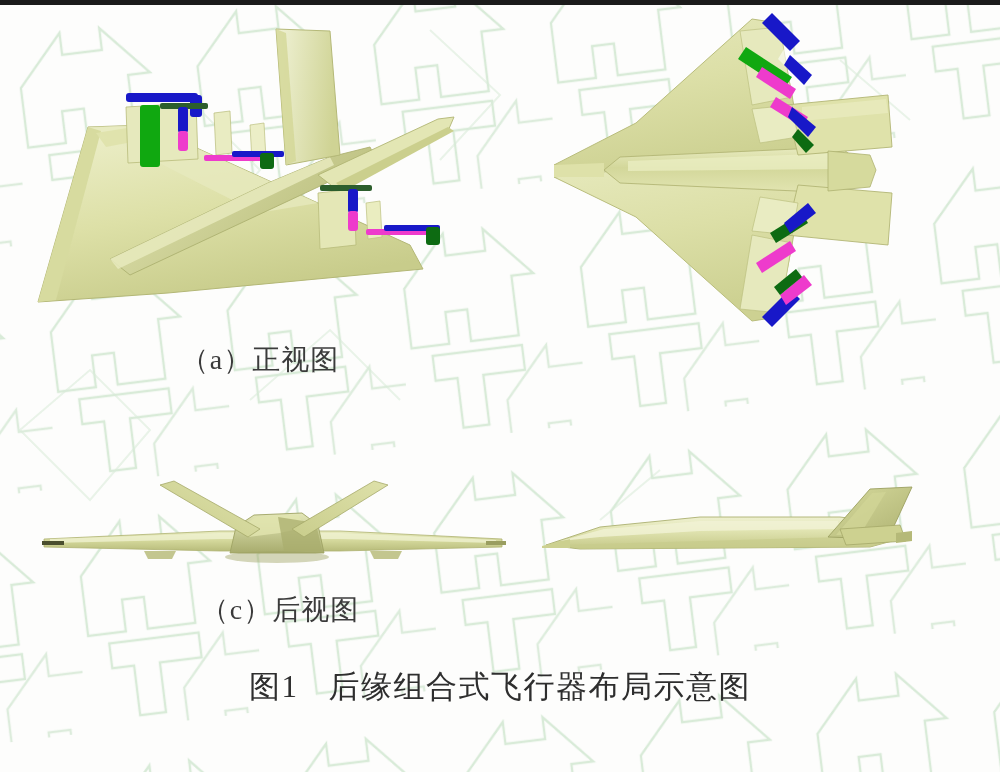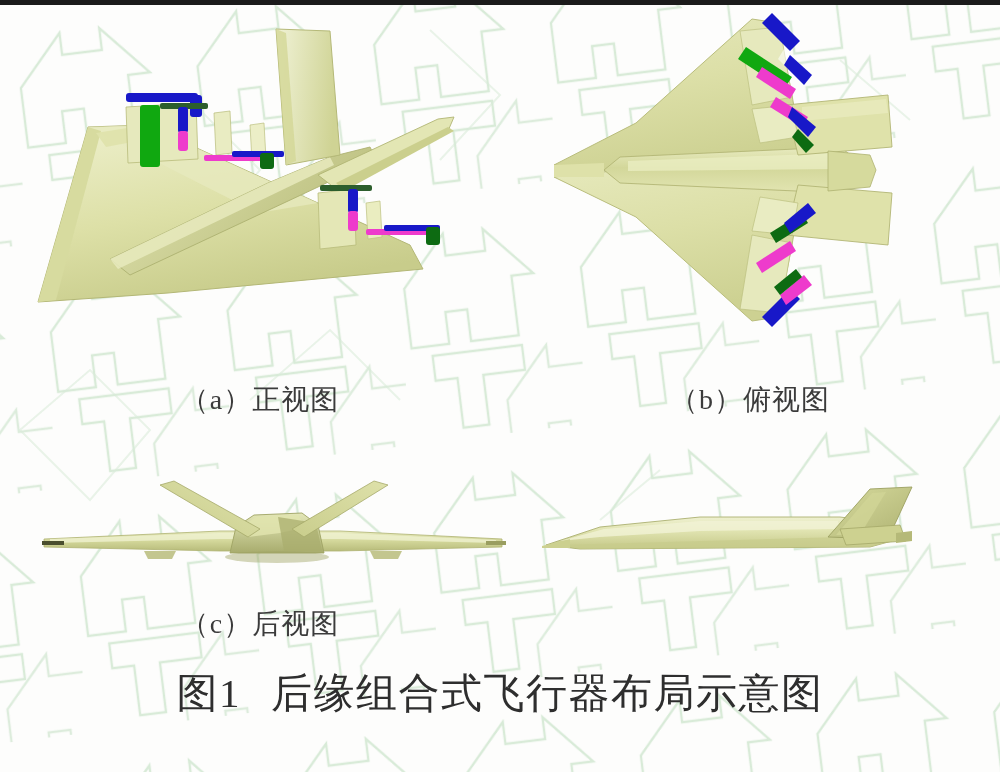--- a/index.html
+++ b/index.html
@@ -26,32 +26,31 @@
 
   #panel-a{left:18px;  top:2px;   width:460px;height:325px;}
   #panel-b{left:540px; top:0px;   width:420px;height:330px;}
   #panel-c{left:40px;  top:452px; width:470px;height:120px;}
   #panel-d{left:540px; top:462px; width:420px;height:110px;}
 
   .panel-caption{
     position:absolute;text-align:center;
     color:#3b3b3b;font-size:28px;letter-spacing:1px;
     white-space:nowrap;
-    margin-top:40px;
   }
   #cap-a{left:0;   top:336px; width:520px;}
   #cap-b{left:500px;top:336px; width:500px;}
-  #cap-c{left:0;   top:560px; width:520px;}
+  #cap-c{left:0;   top:586px; width:520px;padding-left:20px;}
   #cap-d{left:500px;top:586px; width:500px;}
 
   .fig-caption{
     position:absolute;left:0;width:1000px;text-align:center;
     color:#2e2e2e;white-space:nowrap;
   }
-  #fig-cn{top:661px;font-size:41px;letter-spacing:1.5px;}
+  #fig-cn{top:661px;font-size:31px;letter-spacing:1.5px;}
   #fig-en{top:719px;font-size:30px;letter-spacing:0.4px;}
   .gap{display:inline-block;width:30px;}
 </style>
 </head>
 <body>
 
 <div class="page">
 
   <div class="scanbar"></div>
 
@@ -285,21 +284,20 @@
           <path d="M296 68 L332 26 L346 25 L320 68 Z" fill="#d2d697" opacity="0.75"></path>
 
           <path d="M300 62 L360 58 L366 74 L306 78 Z" fill="#cdd190" stroke="#a4a868" stroke-width="0.8"></path>
 
           <path d="M356 66 L372 64 L372 74 L356 76 Z" fill="#b5b978"></path>
         </svg>
       </div>
     </div>
 
     <div class="panel-caption" id="cap-a">（a）正视图</div>
-    <div class="panel-caption" id="cap-b">（b）俯视图</div>
     <div class="panel-caption" id="cap-c">（c）后视图</div>
 
     <div class="fig-caption" id="fig-cn">
       <span>图1</span><span class="gap"></span><span>后缘组合式飞行器布局示意图</span>
     </div>
 
   </div>
 </div>
 
 </body></html>

